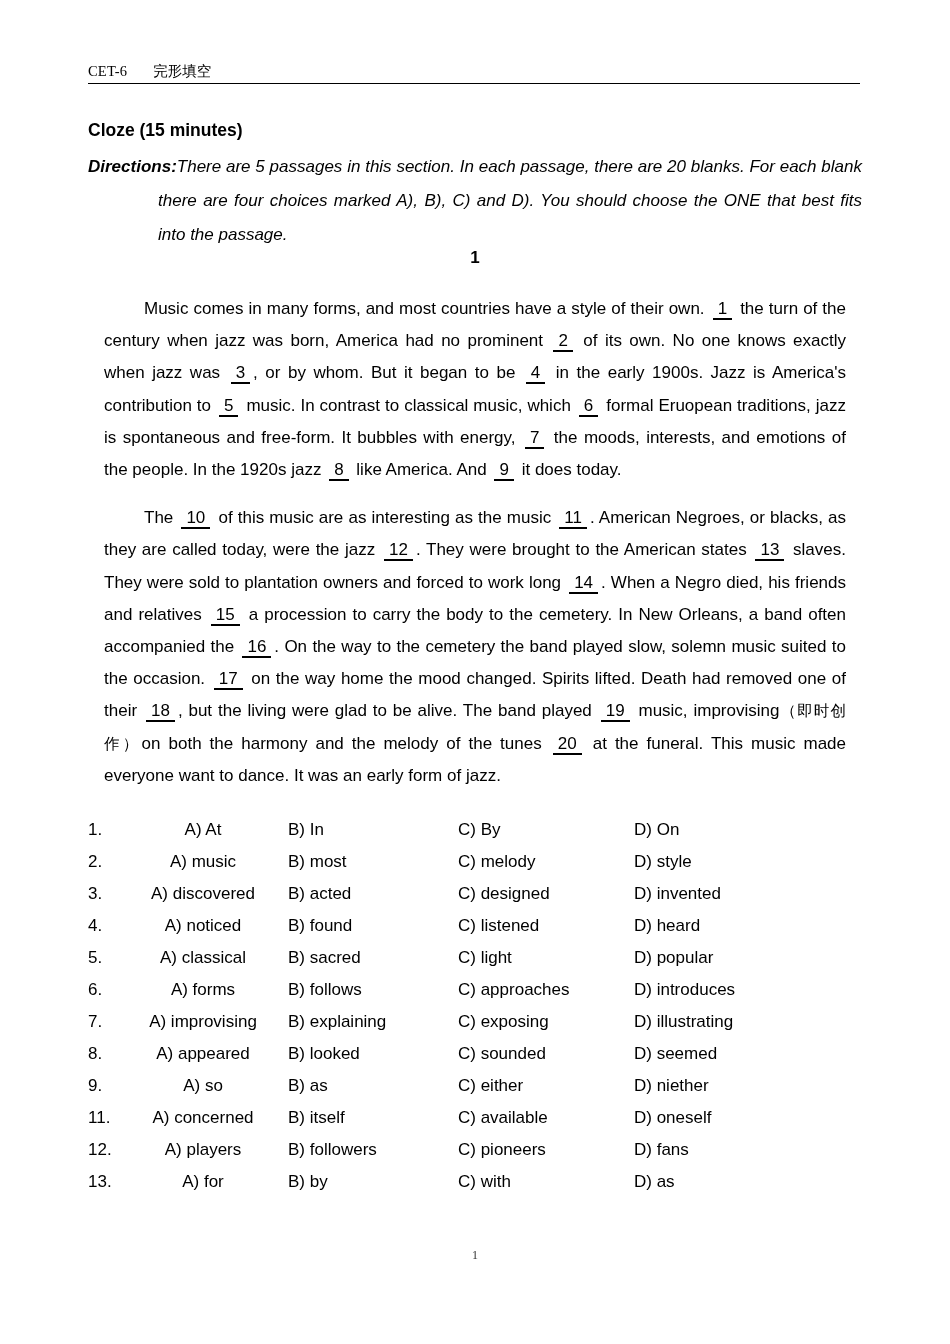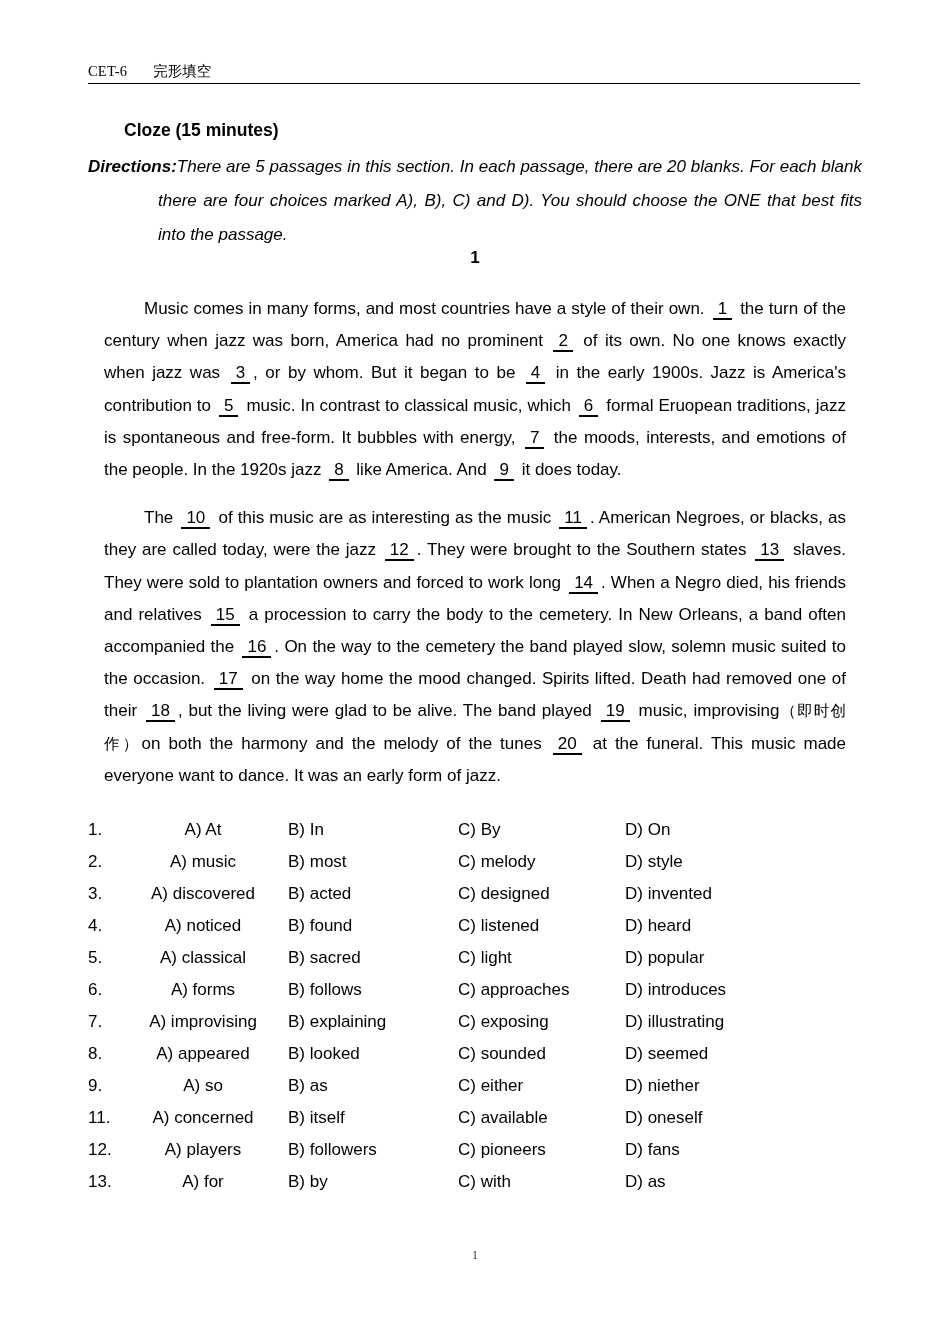--- a/index.html
+++ b/index.html
@@ -46,21 +46,20 @@
 
   
   .sec-title {
     position: absolute;
     left: 88px;
     top: 118px;
     font-size: 17.5px;
     font-weight: bold;
     line-height: 24px;
     white-space: nowrap;
-    margin-left: 36px;
   }
 
   
   .directions {
     position: absolute;
     left: 88px;
     top: 150px;
     width: 774px;
     font-size: 17px;
     line-height: 34px;
@@ -139,21 +138,21 @@
     flex: 0 0 30px;
     white-space: nowrap;
   }
   .opt-cell {
     flex: 0 0 auto;
     white-space: nowrap;
   }
   .opt-a { width: 170px; text-align: center; }
   .opt-b { width: 170px; }
   .opt-c { width: 167px; }
-  .opt-d { width: 180px; }
+  .opt-d { width: 180px; margin-left: 9px; }
 
   
   .pagenum {
     position: absolute;
     left: 0;
     top: 1248px;
     width: 950px;
     text-align: center;
     font-family: "Liberation Serif", serif;
     font-size: 12px;
@@ -195,21 +194,21 @@
       <span>the moods, interests, and emotions of the people. In the 1920s jazz</span>
       <span class="blk">8</span>
       <span>like America. And</span>
       <span class="blk">9</span>
       <span>it does today.</span></p>
 
     <p><span>The</span>
       <span class="blk">10</span>
       <span>of this music are as interesting as the music</span>
       <span class="blk">11</span><span>. American Negroes, or blacks, as they are called today, were the jazz</span>
-      <span class="blk">12</span><span>. They were brought to the Southern states</span>
+      <span class="blk">12</span><span>. They were brought to the American states</span>
       <span class="blk">13</span>
       <span>slaves. They were sold to plantation owners and forced to work long</span>
       <span class="blk">14</span><span>. When a Negro died, his friends and relatives</span>
       <span class="blk">15</span>
       <span>a procession to carry the body to the cemetery. In New Orleans, a band often accompanied the</span>
       <span class="blk">16</span><span>. On the way to the cemetery the band played slow, solemn music suited to the occasion.</span>
       <span class="blk">17</span>
       <span>on the way home the mood changed. Spirits lifted. Death had removed one of their</span>
       <span class="blk">18</span><span>, but the living were glad to be alive. The band played</span>
       <span class="blk">19</span>

